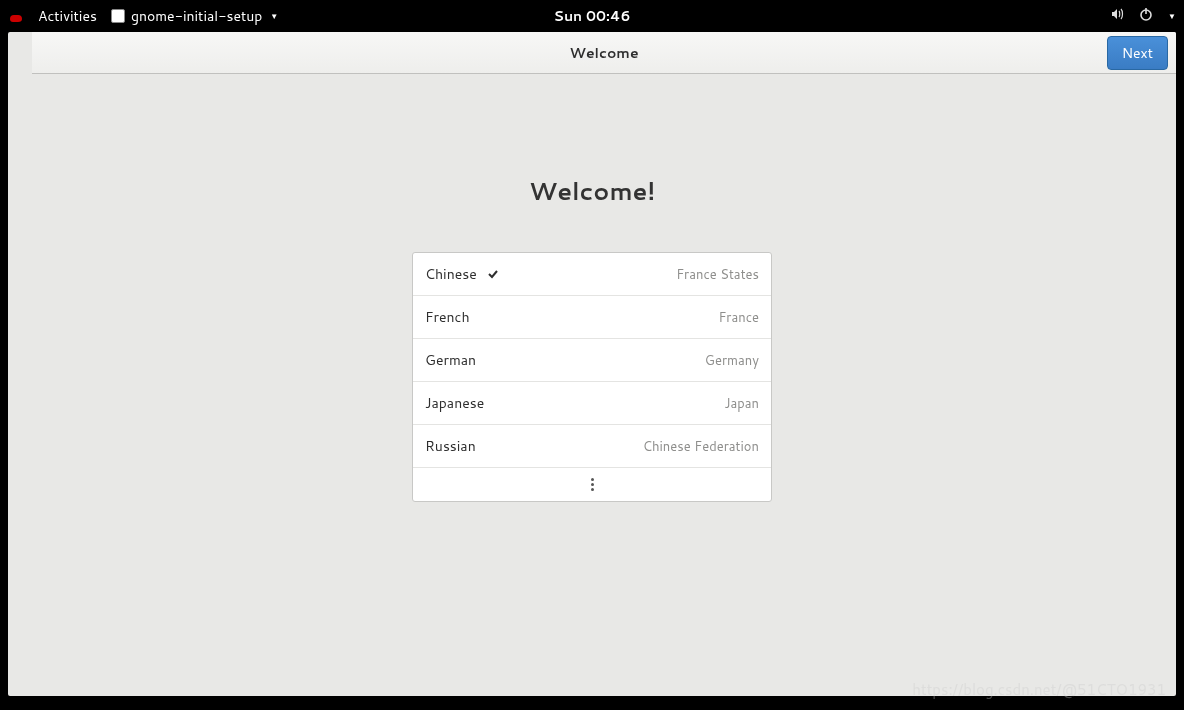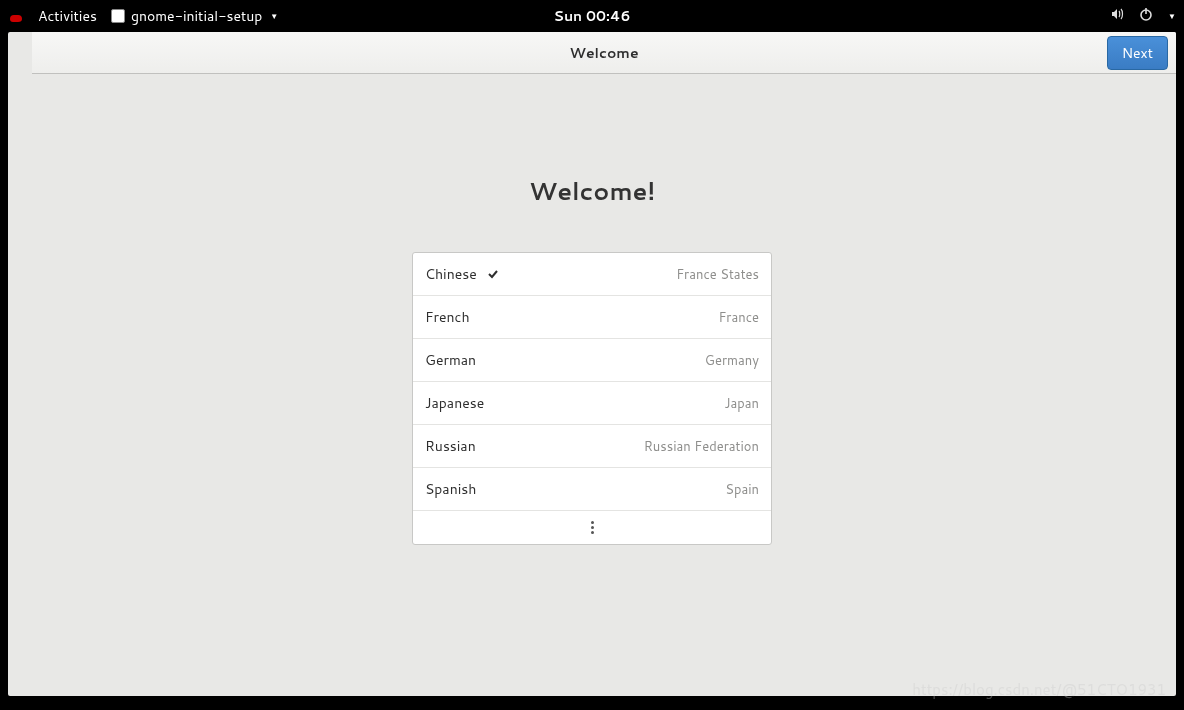--- a/index.html
+++ b/index.html
@@ -255,27 +255,21 @@
         <div class="lang-row">
           <div class="lang-left">
             <span>Japanese</span>
           </div>
           <div class="lang-right">Japan</div>
         </div>
         <div class="lang-row">
           <div class="lang-left">
             <span>Russian</span>
           </div>
-          <div class="lang-right">Russian Federation</div>
-        </div>
-        <div class="lang-row">
-          <div class="lang-left">
-            <span>Spanish</span>
-          </div>
-          <div class="lang-right">Spain</div>
+          <div class="lang-right">Chinese Federation</div>
         </div>
         <div class="more-row">
           <div class="more-dots">
             <span></span>
             <span></span>
             <span></span>
           </div>
         </div>
       </div>
   </div>

